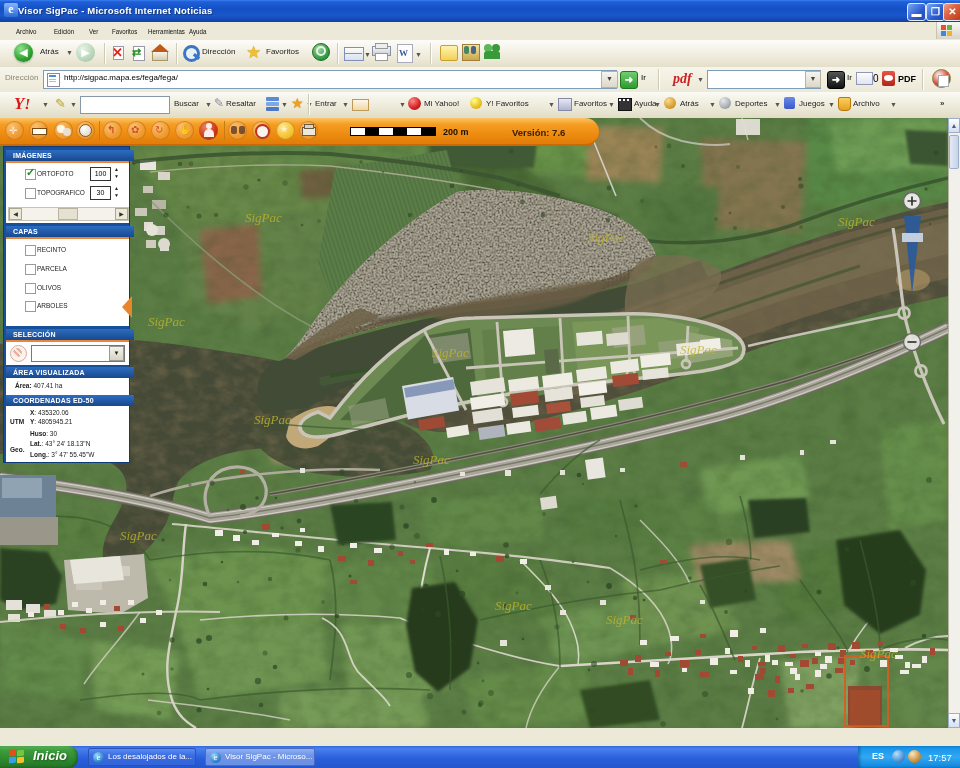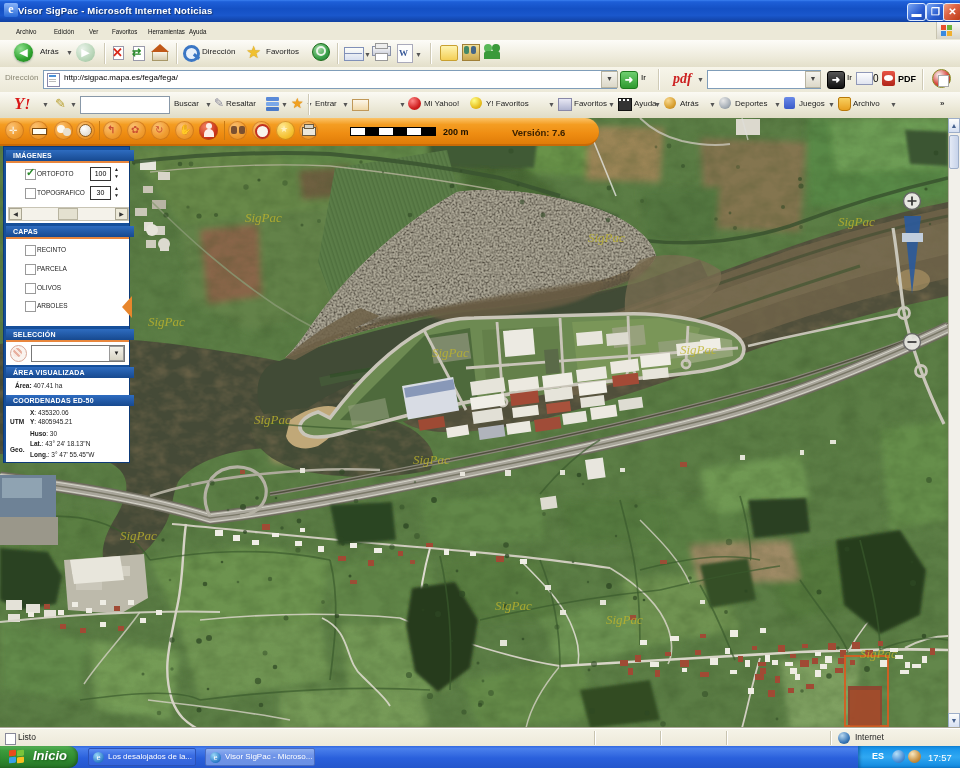--- a/index.html
+++ b/index.html
@@ -821,30 +821,20 @@
       <div class="ptext" style="left:4px;top:12px;font-weight:bold;">UTM</div>
       <div class="ptext" style="left:24px;top:12px;"><b>Y</b>: 4805945.21</div>
       <div class="ptext" style="left:24px;top:24px;"><b>Huso</b>: 30</div>
       <div class="ptext" style="left:24px;top:34px;"><b>Lat.</b>: 43° 24' 18.13"N</div>
       <div class="ptext" style="left:4px;top:40px;font-weight:bold;">Geo.</div>
       <div class="ptext" style="left:24px;top:45px;"><b>Long.</b>: 3° 47' 55.45"W</div>
     </div>
   </div>
   <div class="abs" style="left:122px;top:296px;width:0;height:0;border-top:11px solid transparent;border-bottom:11px solid transparent;border-right:10px solid #e8862c;"></div>
 
-  <div id="status" class="abs">
-    <div class="abs" style="left:5px;top:4px;width:9px;height:10px;background:#fff;border:1px solid #889;"></div>
-    <span class="abs" style="left:18px;top:3px;">Listo</span>
-    <div class="abs" style="left:594px;top:2px;width:1px;height:14px;background:#c8c4b0;border-right:1px solid #fff;"></div>
-    <div class="abs" style="left:660px;top:2px;width:1px;height:14px;background:#c8c4b0;border-right:1px solid #fff;"></div>
-    <div class="abs" style="left:726px;top:2px;width:1px;height:14px;background:#c8c4b0;border-right:1px solid #fff;"></div>
-    <div class="abs" style="left:830px;top:2px;width:1px;height:14px;background:#c8c4b0;border-right:1px solid #fff;"></div>
-    <div class="abs circ" style="left:838px;top:3px;width:12px;height:12px;background:radial-gradient(circle at 35% 30%,#b8d8f0,#3a78b8 60%,#1a4878);"></div>
-    <span class="abs" style="left:855px;top:3px;">Internet</span>
-  </div>
 
   <div id="task" class="abs"></div>
   <div id="start" class="abs">
       <span class="abs" style="left:33px;top:2px;text-shadow:1px 1px 2px #1c5c1c;">Inicio</span>
     </div>
   <div class="abs" style="left:9px;top:750px;width:7px;height:6px;background:#e84c1c;border-radius:1px;transform:skewY(-8deg);"></div>
   <div class="abs" style="left:17px;top:750px;width:7px;height:6px;background:#7ac43a;border-radius:1px;transform:skewY(-8deg);"></div>
   <div class="abs" style="left:9px;top:757px;width:7px;height:6px;background:#38a0e8;border-radius:1px;transform:skewY(-8deg);"></div>
   <div class="abs" style="left:17px;top:757px;width:7px;height:6px;background:#f8c020;border-radius:1px;transform:skewY(-8deg);"></div>
   <div class="abs tkbtn" style="left:88px;width:108px;">

